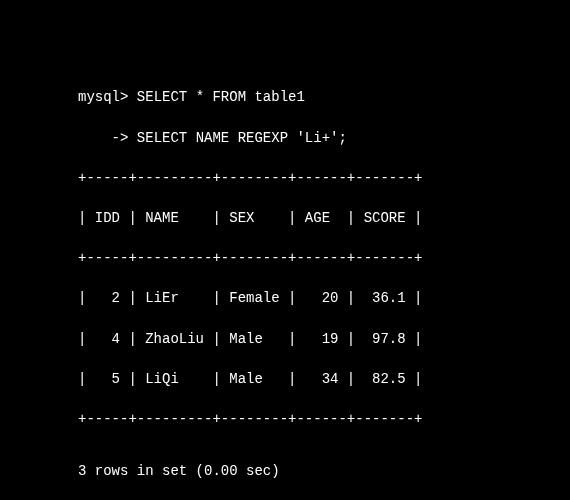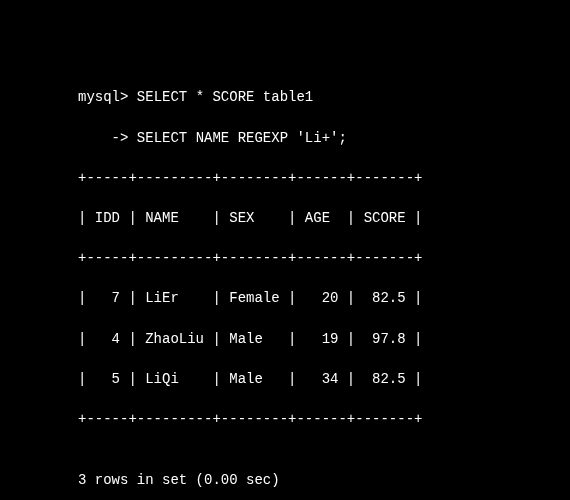--- a/index.html
+++ b/index.html
@@ -11,33 +11,33 @@
       line-height: 1.4;
       padding: 10px 0 10px 78px;
       width: 570px;
       height: 500px;
       overflow: hidden;
       white-space: pre;
     }
     .prompt-line { margin-bottom: 1px; }
     .border-line { margin-bottom: 1px; letter-spacing: 0; }
     .row { margin-bottom: 1px; }
-    .status { margin-top: 21px; margin-bottom: 12px; }
+    .status { margin-top: 12px; margin-bottom: 12px; }
   </style>
 </head>
 <body>
 
 
 
-<div class="prompt-line"><span>mysql&gt;</span> <span>SELECT * SCORE table1</span></div>
+<div class="prompt-line"><span>mysql&gt;</span> <span>SELECT * FROM table1</span></div>
 <div class="prompt-line"><span>    -&gt;</span> <span>SELECT NAME REGEXP 'Li+';</span></div>
 <div class="border-line">+-----+---------+--------+------+-------+</div>
 <div class="row">| IDD | NAME    | SEX    | AGE  | SCORE |</div>
 <div class="border-line">+-----+---------+--------+------+-------+</div>
-<div class="row">|   7 | LiEr    | Female |   20 |  82.5 |</div>
+<div class="row">|   2 | LiEr    | Female |   20 |  36.1 |</div>
 <div class="row">|   4 | ZhaoLiu | Male   |   19 |  97.8 |</div>
 <div class="row">|   5 | LiQi    | Male   |   34 |  82.5 |</div>
 <div class="border-line">+-----+---------+--------+------+-------+</div>
 <div class="status">3 rows in set (0.00 sec)</div>
 
 
 
 
 
 

